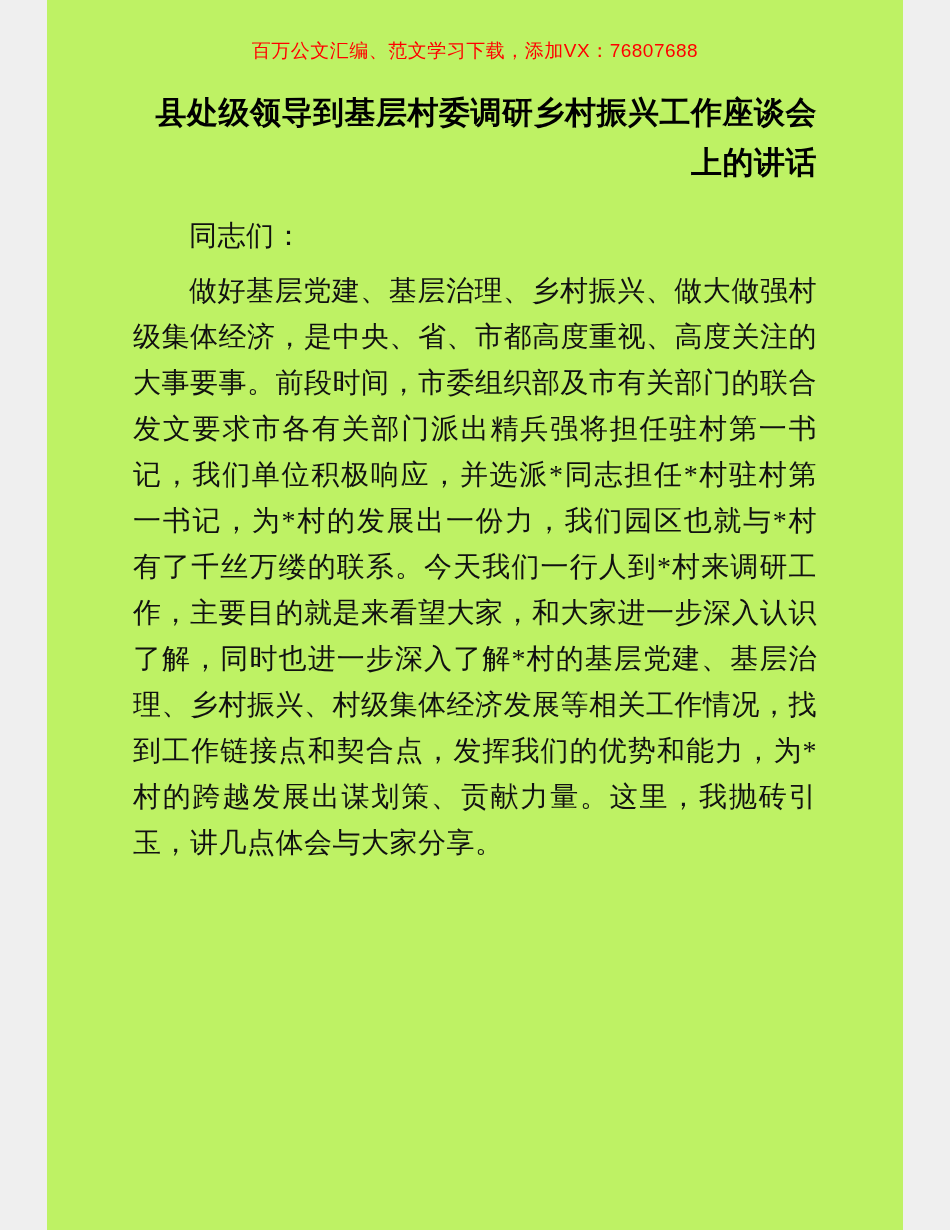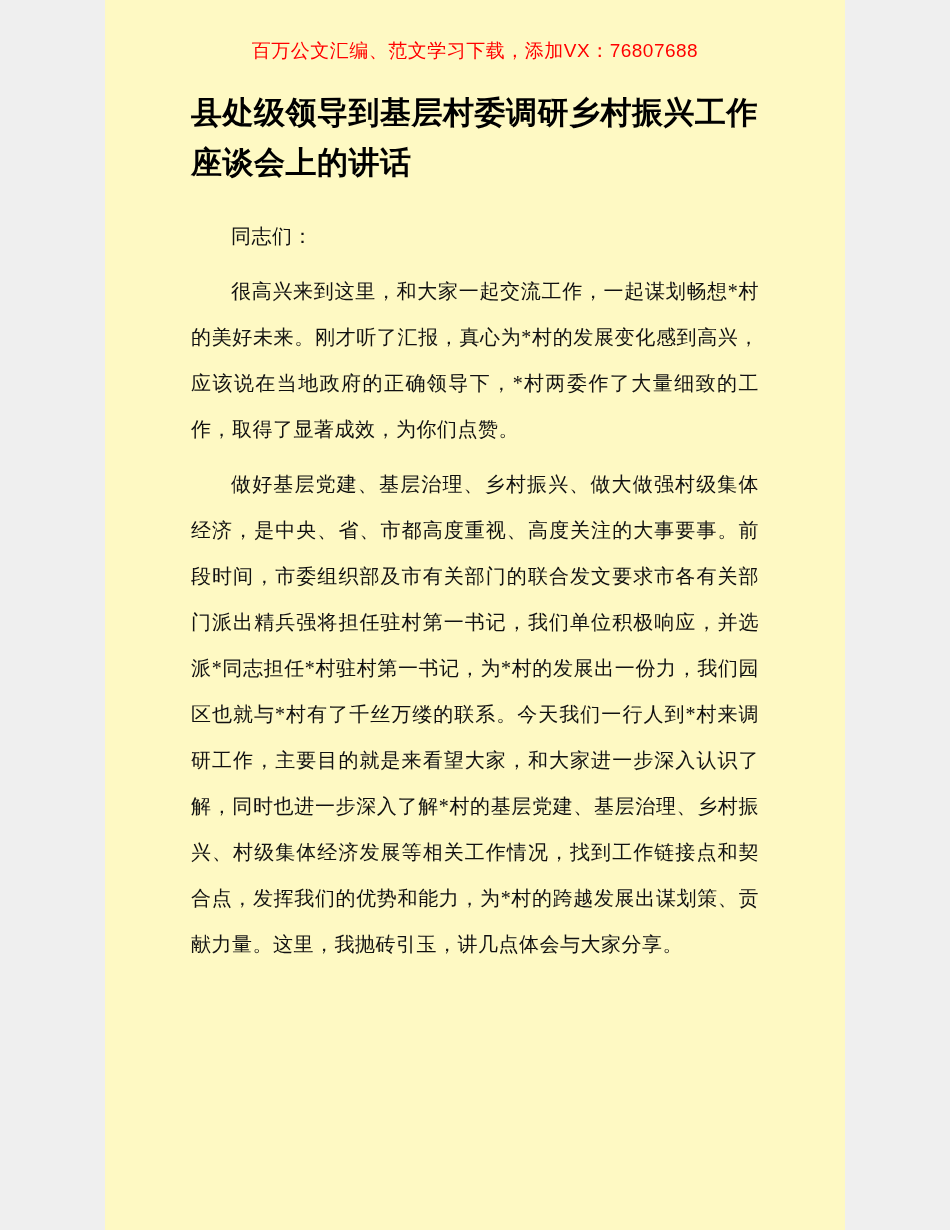--- a/index.html
+++ b/index.html
@@ -10,50 +10,50 @@
   }
   .viewport {
     width: 950px;
     height: 1230px;
     margin: 0 auto;
     background: #efefef;
     overflow: hidden;
     position: relative;
   }
   .page {
-    width: 740px;
+    width: 856px;
     min-height: 1230px;
     margin: 0 auto;
-    background: #fef9c3;
+    background: #bef264;
     box-sizing: border-box;
     padding: 38px 86px 40px 86px;
   }
   .notice {
     text-align: center;
     font-family: "Liberation Sans", "DejaVu Sans", sans-serif;
     font-size: 19px;
     font-weight: 500;
     letter-spacing: 0.5px;
     margin: 0 0 24px 0;
     color: #ff0000;
   }
   .title {
-    text-align: left;
+    text-align: right;
     font-size: 31px;
     font-weight: 700;
     color: #000000;
     line-height: 1.6;
     margin: 14px 0 26px 0;
     letter-spacing: 0.5px;
   }
   .body-text {
     color: #111111;
   }
   .para {
-    font-size: 20px;
+    font-size: 28px;
     line-height: 46px;
     text-align: justify;
     text-indent: 2em;
     margin: 9px 0;
     color: #111111;
     letter-spacing: 0.5px;
     word-break: break-all;
     font-family: Liberation Serif, serif;
   }
   .para .lead {
@@ -68,20 +68,19 @@
 
     <div class="notice" style="color: rgb(255, 0, 0);">百万公文汇编、范文学习下载，添加VX：76807688</div>
 
     <h1 class="title">县处级领导到基层村委调研乡村振兴工作座谈会上的讲话</h1>
 
     <div class="body-text">
 
       <p class="para"><span>同志们：</span></p>
 
 
-      <p class="para"><span>很高兴来到这里，和大家一起交流工作，一起谋划畅想*村的美好未来。刚才听了汇报，真心为*村的发展变化感到高兴，应该说在当地政府的正确领导下，*村两委作了大量细致的工作，取得了显著成效，为你们点赞。</span></p>
 
       <p class="para"><span>做好基层党建、基层治理、乡村振兴、做大做强村级集体经济，是中央、省、市都高度重视、高度关注的大事要事。前段时间，市委组织部及市有关部门的联合发文要求市各有关部门派出精兵强将担任驻村第一书记，我们单位积极响应，并选派*同志担任*村驻村第一书记，为*村的发展出一份力，我们园区也就与*村有了千丝万缕的联系。今天我们一行人到*村来调研工作，主要目的就是来看望大家，和大家进一步深入认识了解，同时也进一步深入了解*村的基层党建、基层治理、乡村振兴、村级集体经济发展等相关工作情况，找到工作链接点和契合点，发挥我们的优势和能力，为*村的跨越发展出谋划策、贡献力量。这里，我抛砖引玉，讲几点体会与大家分享。</span></p>
 
 
     </div>
   </div>
 </div>
 
 </body></html>

